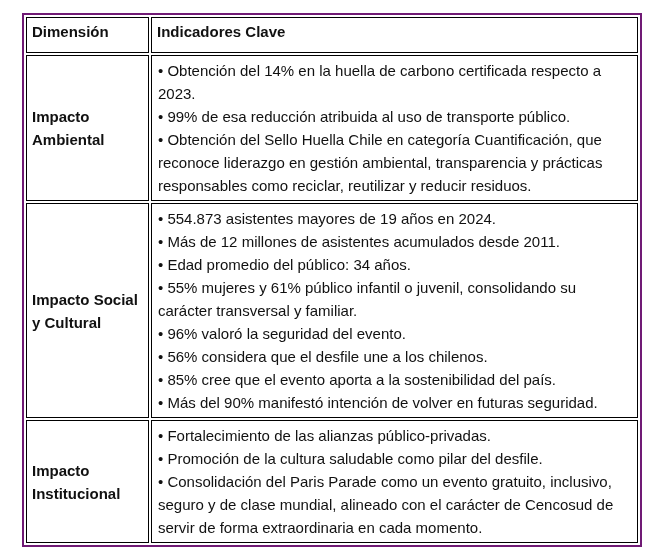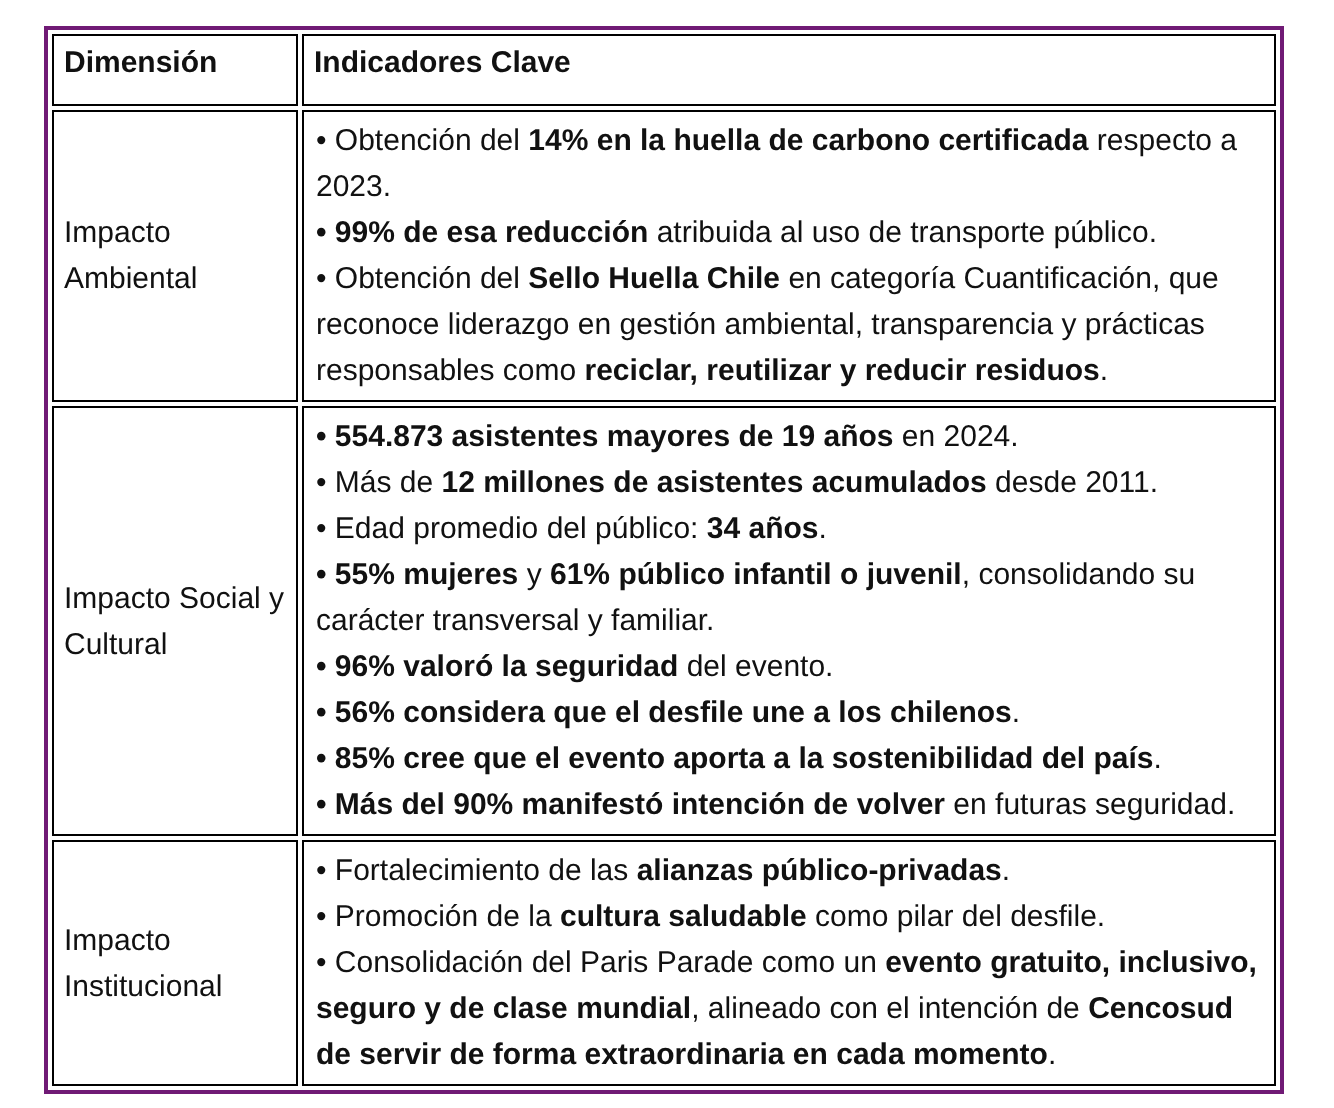--- a/index.html
+++ b/index.html
@@ -32,30 +32,30 @@
     line-height: 23px;
     text-align: left;
     background: #ffffff;
   }
   th {
     font-weight: 700;
     vertical-align: top;
     height: 36px;
   }
   td.dim {
-    font-weight: 400;
+    font-weight: 700;
     vertical-align: middle;
     margin-top: 34px;
   }
   td.ind {
     vertical-align: middle;
     padding: 3px 6px;
   }
   .bullet-line { font-weight: 400; }
-  .bullet-line .b { font-weight: 700; }
+  .bullet-line .b { font-weight: 400; }
 </style>
 </head>
 <body>
 
 <div class="page">
   <table class="impact-table">
     <colgroup>
       <col class="col-dim">
       <col class="col-ind">
     </colgroup>
@@ -85,18 +85,18 @@
             <div class="bullet-line"><span class="b">• </span><span class="b">56% considera que el desfile une a los chilenos</span><span>.</span></div>
             <div class="bullet-line"><span class="b">• </span><span class="b">85% cree que el evento aporta a la sostenibilidad del país</span><span>.</span></div>
             <div class="bullet-line"><span class="b">• </span><span class="b">Más del 90% manifestó intención de volver</span><span> en futuras seguridad.</span></div>
           </td>
       </tr>
       <tr>
         <td class="dim">Impacto Institucional</td>
         <td class="ind">
             <div class="bullet-line"><span>• Fortalecimiento de las </span><span class="b">alianzas público-privadas</span><span>.</span></div>
             <div class="bullet-line"><span>• Promoción de la </span><span class="b">cultura saludable</span><span> como pilar del desfile.</span></div>
-            <div class="bullet-line"><span>• Consolidación del Paris Parade como un </span><span class="b">evento gratuito, inclusivo, seguro y de clase mundial</span><span>, alineado con el intención de </span><span class="b">Cencosud de servir de forma extraordinaria en cada momento</span><span>.</span></div>
+            <div class="bullet-line"><span>• Consolidación del Paris Parade como un </span><span class="b">evento gratuito, inclusivo, seguro y de clase mundial</span><span>, alineado con el carácter de </span><span class="b">Cencosud de servir de forma extraordinaria en cada momento</span><span>.</span></div>
           </td>
       </tr>
     </tbody>
   </table>
 </div>
 
 </body></html>

